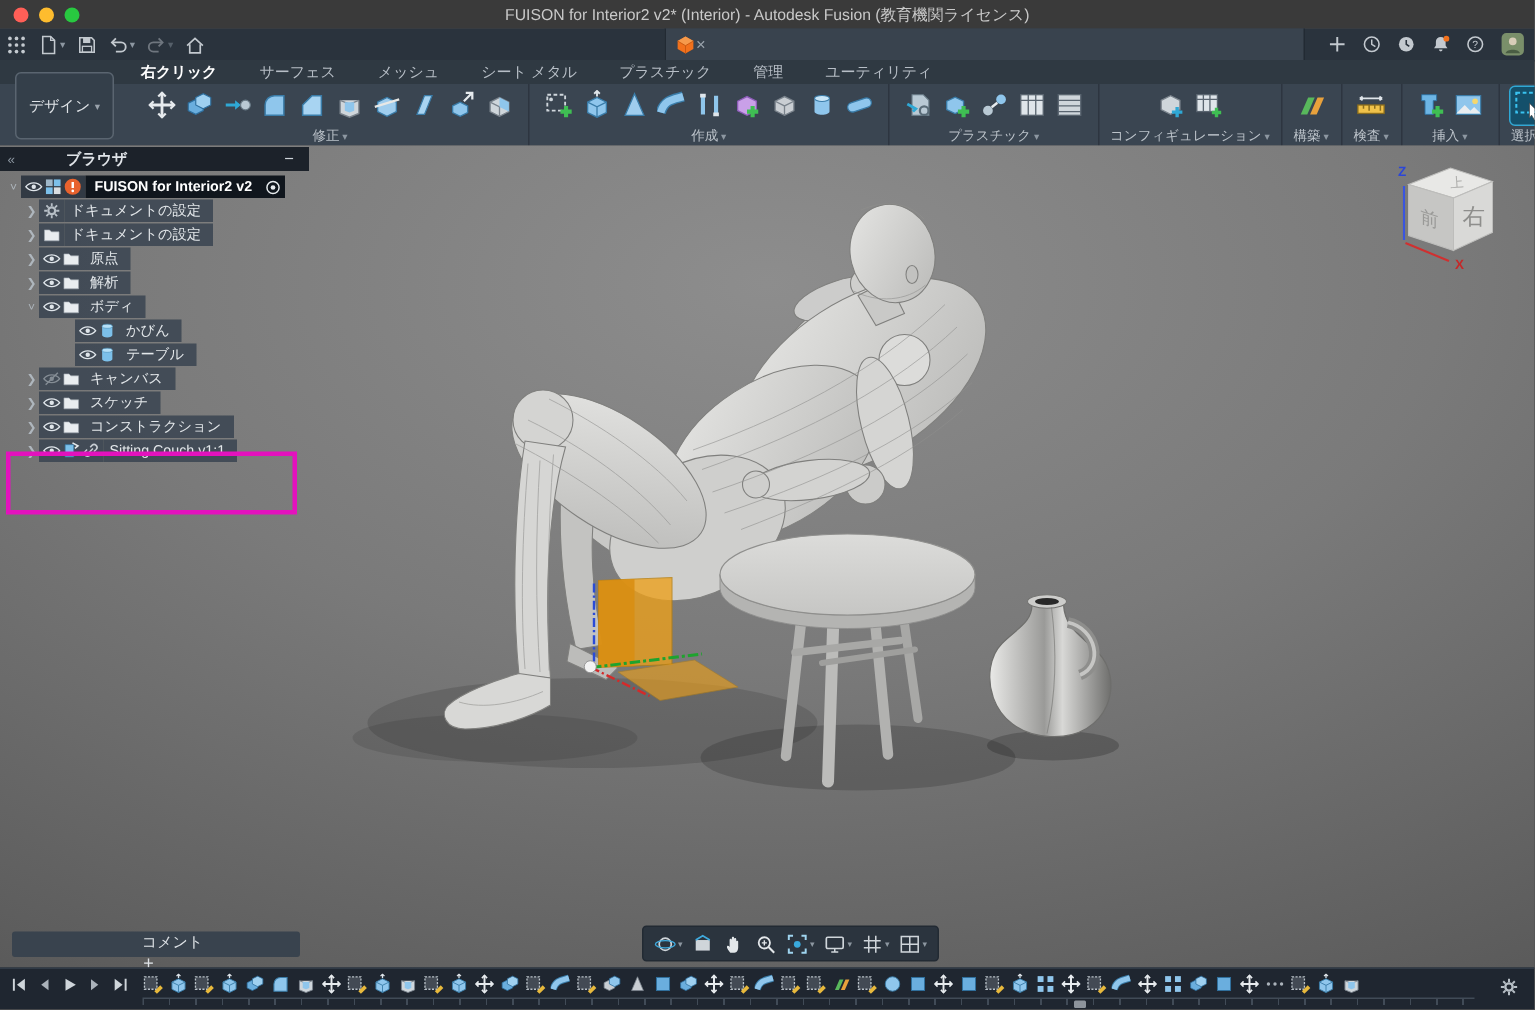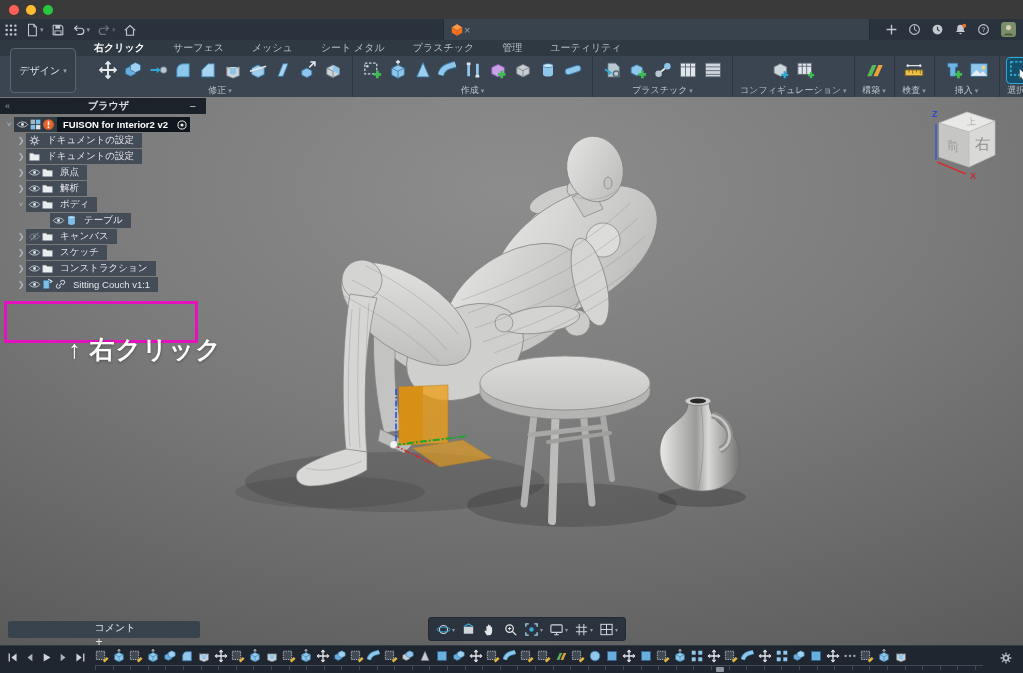--- a/index.html
+++ b/index.html
@@ -55,21 +55,21 @@
 
   
   .viewport{position:absolute;top:97px;left:0;width:1023px;height:576px;
             background:radial-gradient(ellipse 1000px 560px at 50% 16%, #8d8d8d 0%, #7a7a7a 45%, #585858 100%);}
   .scene{position:absolute;left:0;top:0;}
   .viewcube{position:absolute;right:10px;top:6px;}
 
   
   .browser{position:absolute;left:0;top:1px;width:206px;}
   .br-head{height:16px;background:rgba(23,30,38,.95);display:flex;align-items:center;color:#dfe3e7;}
-  .br-head .ttl{font-size:10px;font-weight:bold;margin-left:78px;flex:1;}
+  .br-head .ttl{font-size:10px;font-weight:bold;margin-left:34px;flex:1;}
   .br-head .minus{margin-right:10px;color:#cfd5da;font-size:11px;}
   .br-head .coll{margin-left:5px;color:#8d97a1;font-size:9px;}
   .br-rows{padding-top:3px;}
   .brow{height:15px;margin-bottom:1px;display:flex;align-items:center;font-size:9.5px;color:#e3e7ea;}
   .brow .chev{width:10px;text-align:center;color:#aeb6bd;font-size:8px;flex:0 0 10px;}
   .chip{background:rgba(62,72,84,.92);height:15px;display:flex;align-items:center;padding:0 8px 0 4px;color:#e3e7ea;white-space:nowrap;}
   .chip.rootchip{background:#10161d;font-weight:bold;color:#fff;padding:0 6px;}
   .rowicons{display:flex;align-items:center;background:rgba(62,72,84,.92);height:15px;padding:0 2px;}
   .brow.rootrow .rowicons{background:rgba(46,55,65,.95);}
 
@@ -99,20 +99,21 @@
   .tl-marker{position:absolute;left:716px;bottom:1px;width:8px;height:5px;background:#8d949c;border-radius:1px;}
   .tl-gear{position:absolute;right:10px;top:5px;}
 </style>
 </head>
 <body>
 
 <div class="titlebar">
   <span class="tlight tl-close"></span>
   <span class="tlight tl-min"></span>
   <span class="tlight tl-zoom"></span>
+  <div class="wtitle">FUISON for Interior2 v2* (Interior) - Autodesk Fusion (教育機関ライセンス)</div>
 </div>
 
 <div class="appbar">
   <div class="ab-left" id="appbar-left">
       <span class="ab-item ">
         <span class="ic" style="width:14px;height:14px">
           <svg width="14" height="14" viewBox="0 0 16 16">
             <g fill="#c3c9cf">
               <circle cx="3" cy="3" r="1.4"></circle>
               <circle cx="8" cy="3" r="1.4"></circle>
@@ -792,20 +793,38 @@
                 <circle cx="8" cy="8" r="1.8" fill="#dfe5ea"></circle>
               </svg>
             </span>
             <span class="ic" style="width:13px;height:13px">
               <svg width="13" height="13" viewBox="0 0 16 16">
                 <path d="M3.8 4.3v7.4c0 1 1.9 1.8 4.2 1.8s4.2-.8 4.2-1.8V4.3" fill="#7cc0ea"></path>
                 <ellipse cx="8" cy="4.3" rx="4.2" ry="1.7" fill="#b5e0f8" stroke="#4a90bc" stroke-width=".5"></ellipse>
               </svg>
             </span>
           </span>
+          <span class="chip ">かびん</span>
+        </div>
+        <div class="brow " style="padding-left:40px">
+          <span class="chev"></span>
+          <span class="rowicons">
+            <span class="ic" style="width:13px;height:13px">
+              <svg width="13" height="13" viewBox="0 0 16 16">
+                <path d="M1.5 8S4 4.8 8 4.8 14.5 8 14.5 8 12 11.2 8 11.2 1.5 8 1.5 8z" fill="none" stroke="#dfe5ea" stroke-width="1"></path>
+                <circle cx="8" cy="8" r="1.8" fill="#dfe5ea"></circle>
+              </svg>
+            </span>
+            <span class="ic" style="width:13px;height:13px">
+              <svg width="13" height="13" viewBox="0 0 16 16">
+                <path d="M3.8 4.3v7.4c0 1 1.9 1.8 4.2 1.8s4.2-.8 4.2-1.8V4.3" fill="#7cc0ea"></path>
+                <ellipse cx="8" cy="4.3" rx="4.2" ry="1.7" fill="#b5e0f8" stroke="#4a90bc" stroke-width=".5"></ellipse>
+              </svg>
+            </span>
+          </span>
           <span class="chip ">テーブル</span>
         </div>
         <div class="brow " style="padding-left:16px">
           <span class="chev">❯</span>
           <span class="rowicons">
             <span class="ic" style="width:13px;height:13px">
               <svg width="13" height="13" viewBox="0 0 16 16">
                 <path d="M1.5 8S4 4.8 8 4.8 14.5 8 14.5 8 12 11.2 8 11.2 1.5 8 1.5 8z" fill="none" stroke="#858d95" stroke-width="1"></path>
                 <circle cx="8" cy="8" r="1.8" fill="#858d95"></circle>
                 <path d="M3 13 13 3" stroke="#858d95" stroke-width="1.2"></path>
@@ -873,21 +892,20 @@
                 <path d="M6.2 9.8 9.8 6.2M5 7 3.6 8.4a2.4 2.4 0 0 0 3.4 3.4L8.4 10.4M10.6 8.6 12.4 7a2.4 2.4 0 0 0-3.4-3.4L7.6 5.1" stroke="#c7cdd3" stroke-width="1.3" fill="none"></path>
               </svg>
             </span>
           </span>
           <span class="chip ">Sitting Couch v1:1</span>
         </div>
       </div>
   </div>
 
   <div class="magenta-box"></div>
-  <div class="annotation">↑ 右クリック</div>
 
   <div class="commentbar">
     <span class="lbl">コメント</span>
     <span class="plus">+</span>
   </div>
 
   <div class="navbar" id="nav-bar">
       <span class="nav-item">
         <span class="ic" style="width:15px;height:15px">
           <svg width="15" height="15" viewBox="0 0 16 16">

